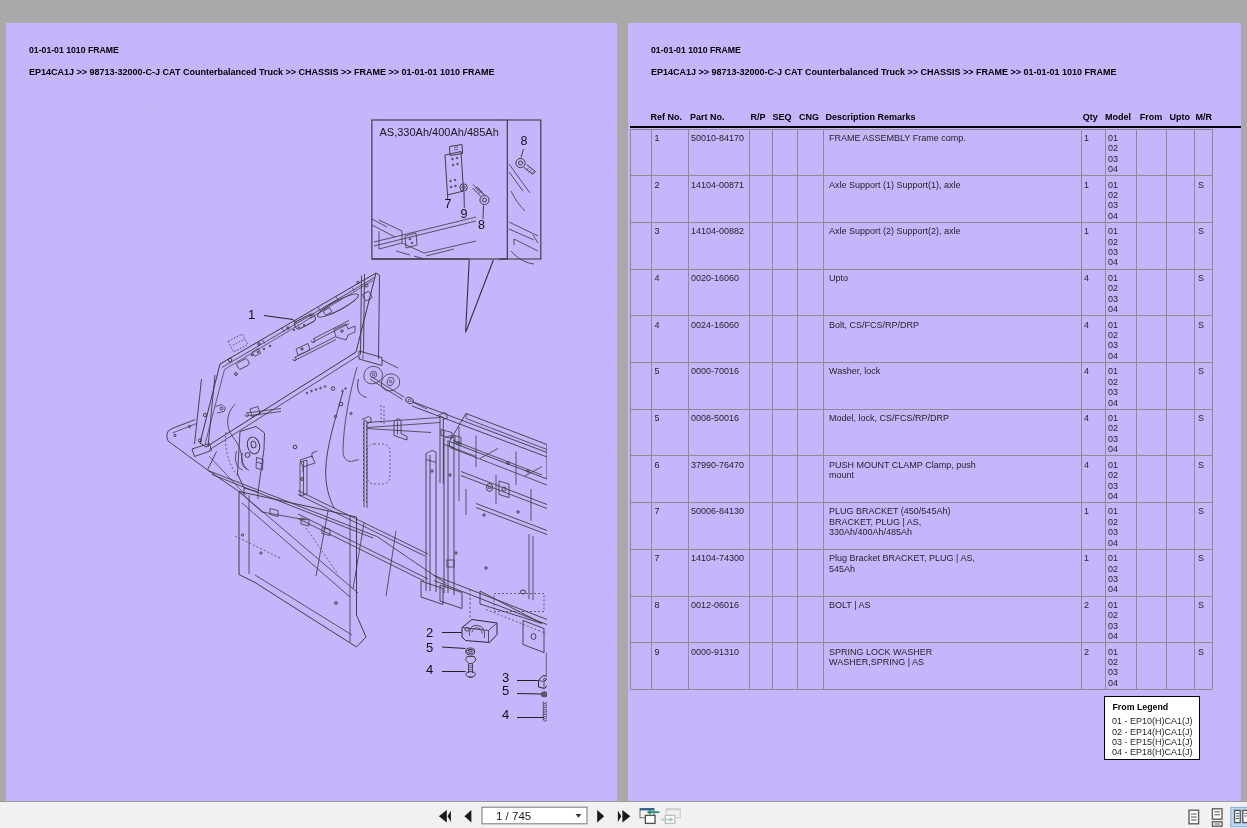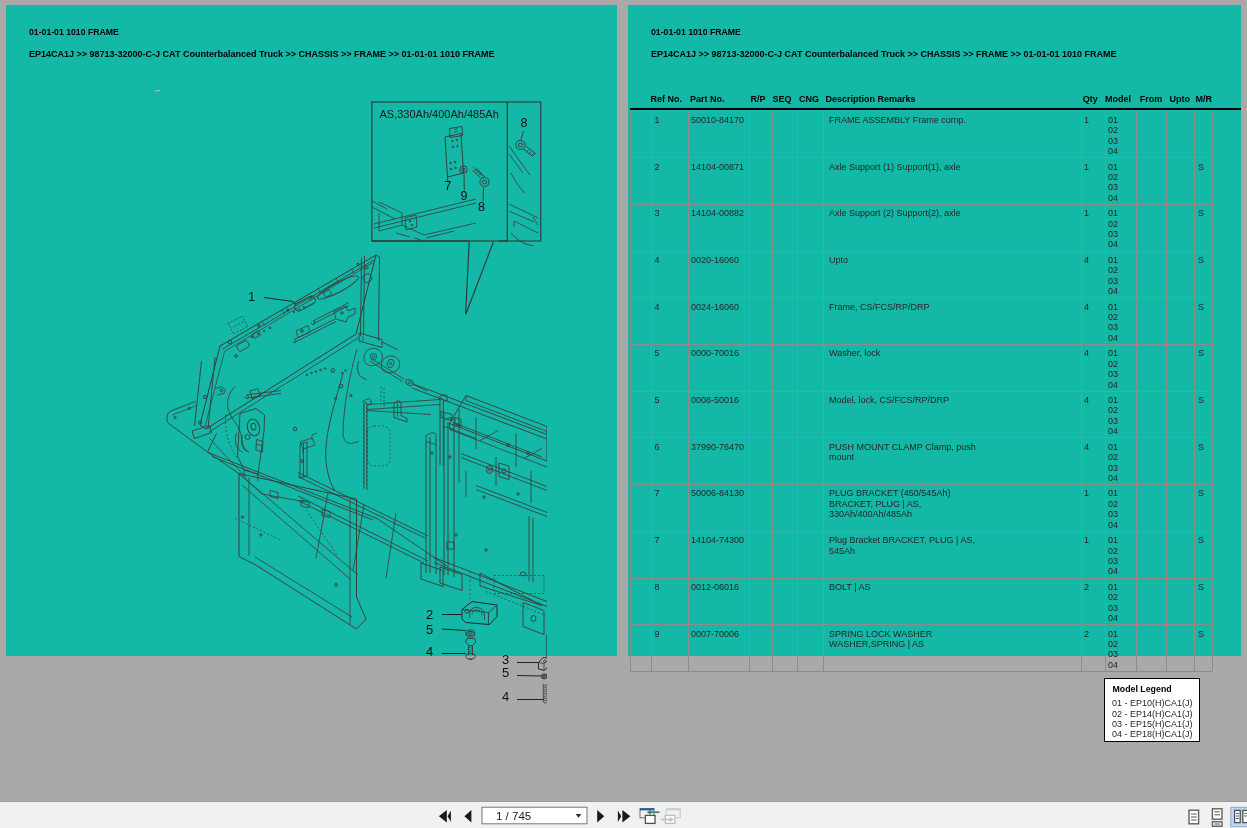--- a/index.html
+++ b/index.html
@@ -1,15 +1,15 @@
 <!DOCTYPE html>
 <html><head><meta charset="utf-8"><style>
 html,body{margin:0;padding:0}
 body{width:1247px;height:828px;background:#a9a9a9;font-family:"Liberation Sans",sans-serif;position:relative;overflow:hidden}
-.page{position:absolute;top:5px;height:651px;background:#14b8a6}
+.page{position:absolute;top:23px;height:793px;background:#c4b5fd}
 .hd{position:absolute;font-weight:bold;font-size:8.7px;color:#000;white-space:nowrap}
 .hd2{position:absolute;font-weight:bold;font-size:9px;color:#000;white-space:nowrap}
 .vl{position:absolute;width:1px;background:#8c8c8c}
 .hl{position:absolute;height:1px;background:#8c8c8c}
 .ct{position:absolute;font-size:9px;color:#262626;white-space:nowrap;line-height:10.4px}
 .chd{position:absolute;font-size:9px;font-weight:bold;color:#000;white-space:nowrap}
 </style></head><body>
 <div class="page" id="pl" style="left:6px;width:611px">
 <div class="hd" style="left:23px;top:22px">01-01-01 1010 FRAME</div>
 <div class="hd2" style="left:23px;top:43.8px">EP14CA1J &gt;&gt; 98713-32000-C-J CAT Counterbalanced Truck &gt;&gt; CHASSIS &gt;&gt; FRAME &gt;&gt; 01-01-01 1010 FRAME</div>
@@ -357,21 +357,21 @@
 <div class="ct" style="left:480px;top:203.2px">01<br>02<br>03<br>04</div>
 <div class="ct" style="left:570px;top:203.2px">S</div>
 <div class="ct" style="left:26.5px;top:249.9px">4</div>
 <div class="ct" style="left:63px;top:249.9px">0020-16060</div>
 <div class="ct" style="left:201px;top:249.9px">Upto</div>
 <div class="ct" style="left:456px;top:249.9px">4</div>
 <div class="ct" style="left:480px;top:249.9px">01<br>02<br>03<br>04</div>
 <div class="ct" style="left:570px;top:249.9px">S</div>
 <div class="ct" style="left:26.5px;top:296.6px">4</div>
 <div class="ct" style="left:63px;top:296.6px">0024-16060</div>
-<div class="ct" style="left:201px;top:296.6px">Frame, CS/FCS/RP/DRP</div>
+<div class="ct" style="left:201px;top:296.6px">Bolt, CS/FCS/RP/DRP</div>
 <div class="ct" style="left:456px;top:296.6px">4</div>
 <div class="ct" style="left:480px;top:296.6px">01<br>02<br>03<br>04</div>
 <div class="ct" style="left:570px;top:296.6px">S</div>
 <div class="ct" style="left:26.5px;top:343.3px">5</div>
 <div class="ct" style="left:63px;top:343.3px">0000-70016</div>
 <div class="ct" style="left:201px;top:343.3px">Washer, lock</div>
 <div class="ct" style="left:456px;top:343.3px">4</div>
 <div class="ct" style="left:480px;top:343.3px">01<br>02<br>03<br>04</div>
 <div class="ct" style="left:570px;top:343.3px">S</div>
 <div class="ct" style="left:26.5px;top:390.0px">5</div>
@@ -398,27 +398,27 @@
 <div class="ct" style="left:456px;top:530.1px">1</div>
 <div class="ct" style="left:480px;top:530.1px">01<br>02<br>03<br>04</div>
 <div class="ct" style="left:570px;top:530.1px">S</div>
 <div class="ct" style="left:26.5px;top:576.8px">8</div>
 <div class="ct" style="left:63px;top:576.8px">0012-06016</div>
 <div class="ct" style="left:201px;top:576.8px">BOLT | AS</div>
 <div class="ct" style="left:456px;top:576.8px">2</div>
 <div class="ct" style="left:480px;top:576.8px">01<br>02<br>03<br>04</div>
 <div class="ct" style="left:570px;top:576.8px">S</div>
 <div class="ct" style="left:26.5px;top:623.5px">9</div>
-<div class="ct" style="left:63px;top:623.5px">0007-70006</div>
+<div class="ct" style="left:63px;top:623.5px">0000-91310</div>
 <div class="ct" style="left:201px;top:623.5px">SPRING LOCK WASHER<br>WASHER,SPRING | AS</div>
 <div class="ct" style="left:456px;top:623.5px">2</div>
 <div class="ct" style="left:480px;top:623.5px">01<br>02<br>03<br>04</div>
 <div class="ct" style="left:570px;top:623.5px">S</div>
 <div style="position:absolute;left:476px;top:673px;width:94px;height:62px;border:1px solid #000;background:#fff">
-<div style="position:absolute;left:7.5px;top:4.5px;font-size:8.8px;font-weight:bold;color:#000">Model Legend</div>
+<div style="position:absolute;left:7.5px;top:4.5px;font-size:8.8px;font-weight:bold;color:#000">From Legend</div>
 <div style="position:absolute;left:7px;top:19.2px;font-size:9px;color:#262626;line-height:10.35px">01 - EP10(H)CA1(J)<br>02 - EP14(H)CA1(J)<br>03 - EP15(H)CA1(J)<br>04 - EP18(H)CA1(J)</div>
 </div>
 </div>
 <div style="position:absolute;left:0;top:801px;width:1247px;height:1px;background:#9b9b9b"></div>
 <div style="position:absolute;left:0;top:802px;width:1247px;height:26px;background:#f1f1f1">
 <svg width="1247" height="26" viewBox="0 0 1247 26" style="position:absolute;left:0;top:0">
 <g fill="#1a1a1a">
 <path d="M450.9,8.5 L447.6,14.2 L450.9,19.9 Z"></path>
 <path d="M446.8,8 L438.9,14.2 L446.8,20.4 Z"></path>
 <path d="M471.4,8 L464.4,14.2 L471.4,20.4 Z"></path>

